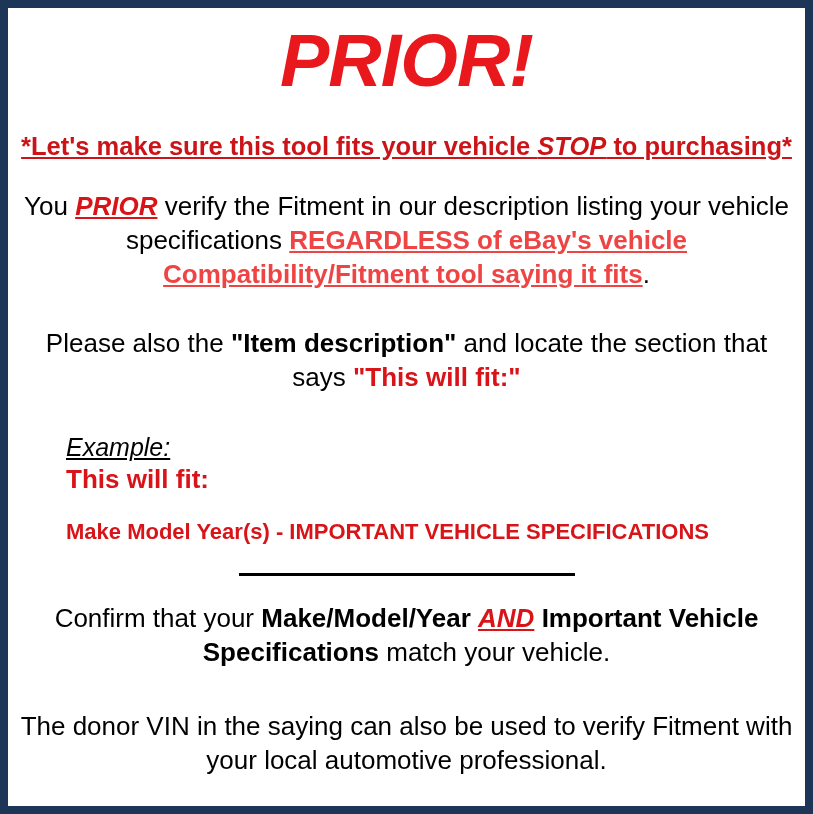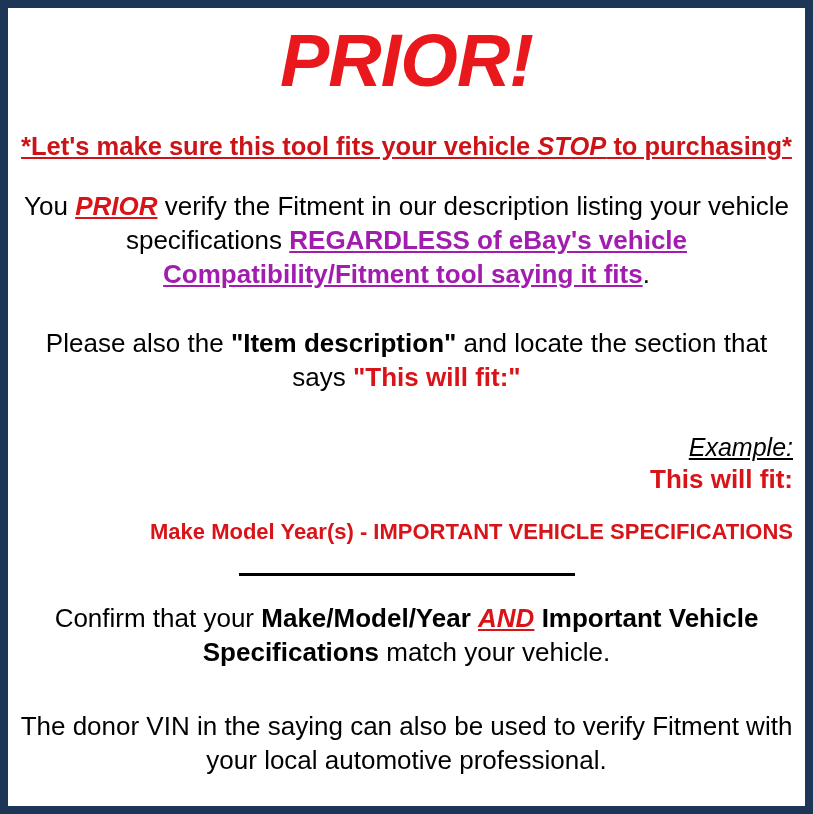--- a/index.html
+++ b/index.html
@@ -51,28 +51,28 @@
     color: #000000;
     font-size: 26px;
     line-height: 1.30;
     margin: 0;
   }
   .para-must { margin-top: 30px; }
   .para-view { margin-top: 36px; }
   .para-confirm { margin-top: 26px; }
   .para-vin { margin-top: 40px; }
   .redb { color: #d81419; font-weight: bold; }
-  .redbu { color: #a21caf; font-weight: bold; text-decoration: underline; }
+  .redbu { color: #ef4444; font-weight: bold; text-decoration: underline; }
   .redbiu { color: #d81419; font-weight: bold; font-style: italic; text-decoration: underline; }
   .blkb { font-weight: bold; }
 
   .example-block {
     margin-top: 38px;
     padding-left: 46px;
-    text-align: right;
+    text-align: left;
   }
   .example-label {
     color: #000000;
     font-size: 25px;
     font-style: italic;
     text-decoration: underline;
     line-height: 1.15;
     margin: 0;
   }
   .example-fit {

